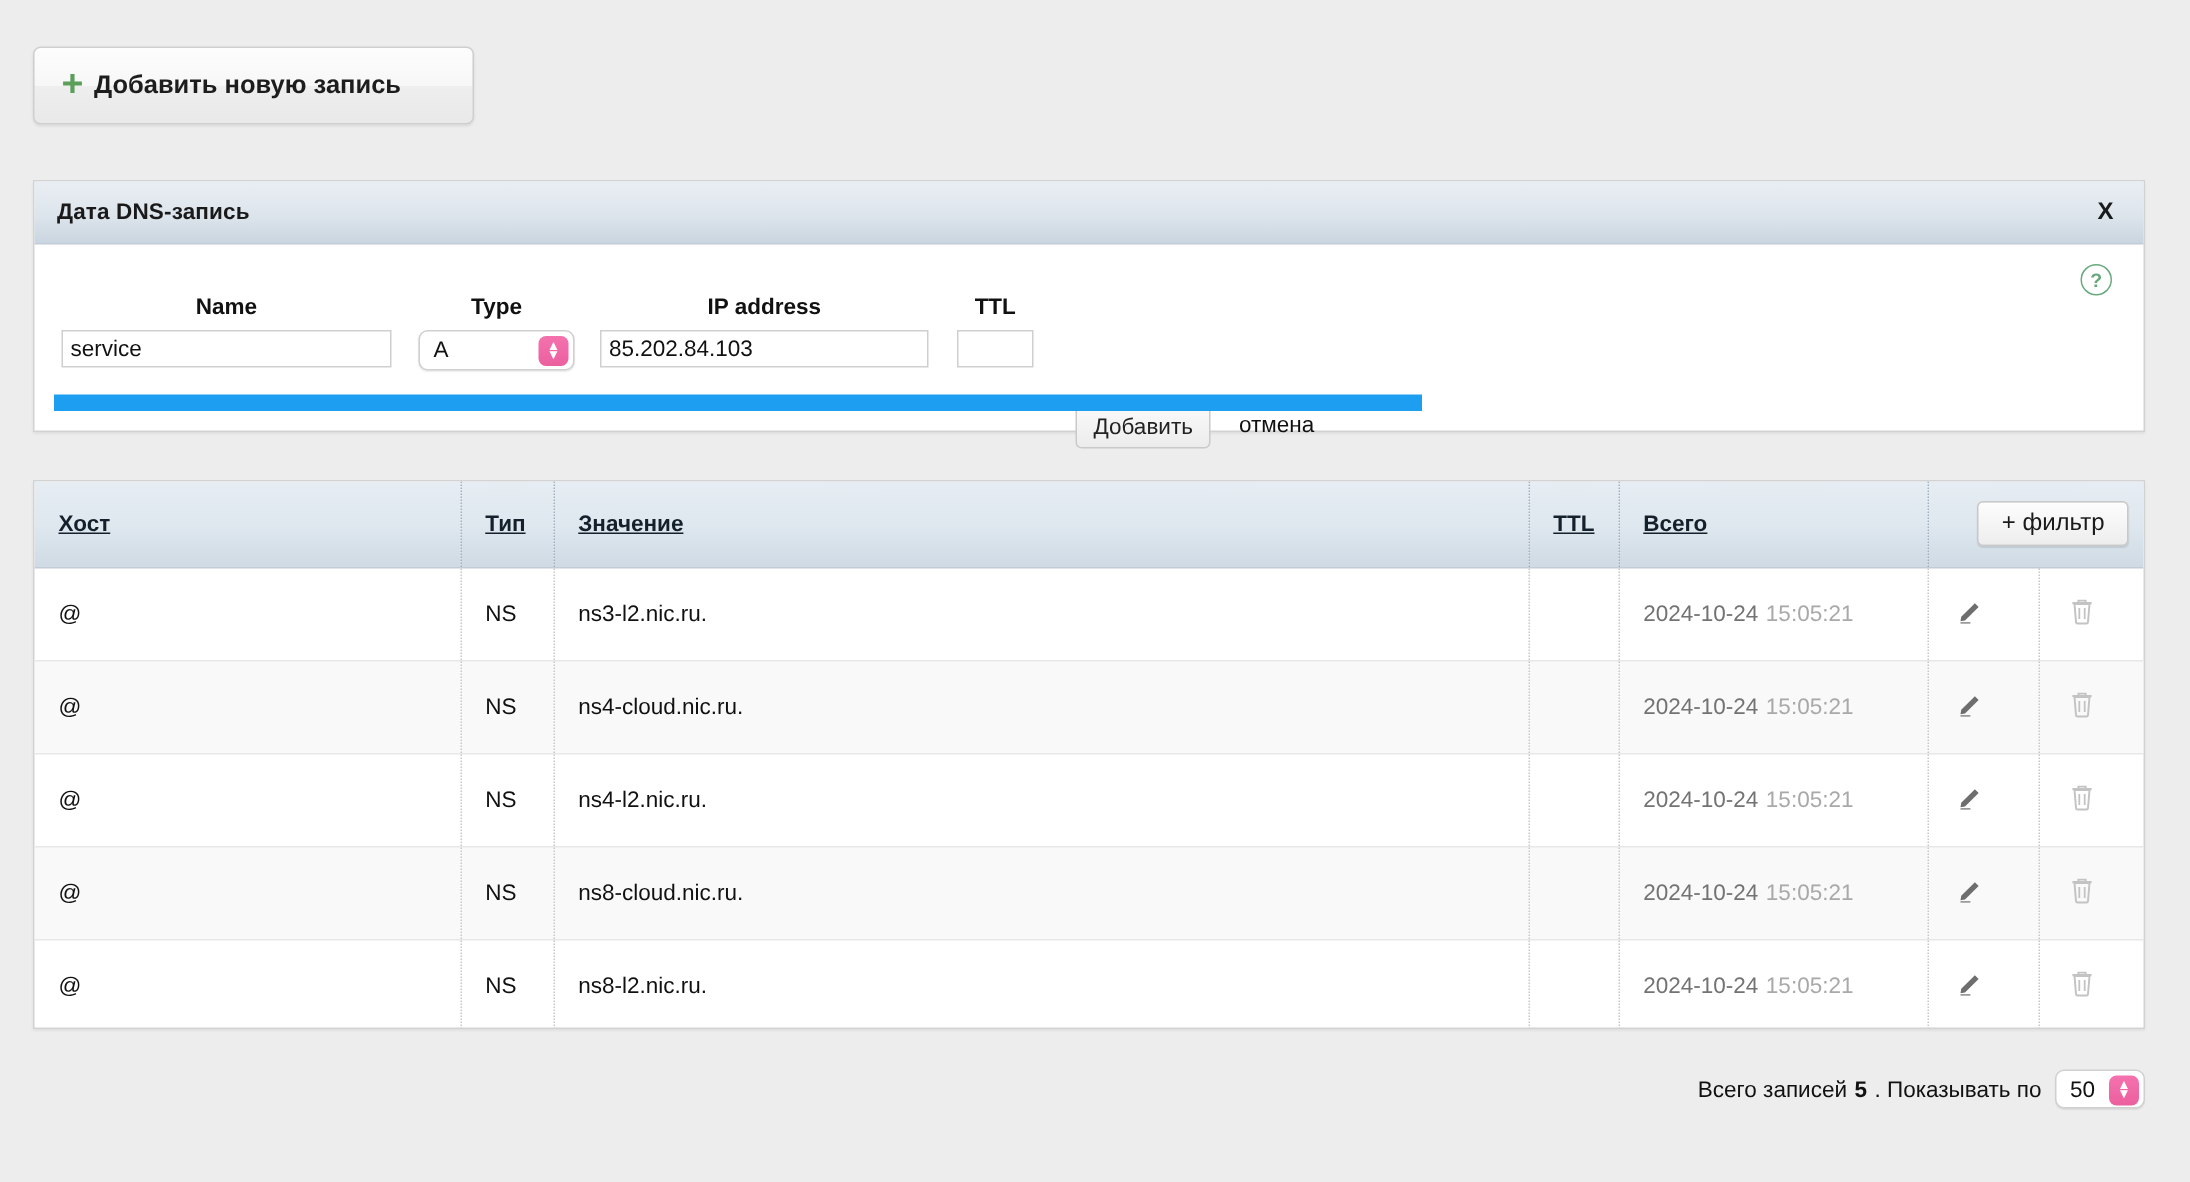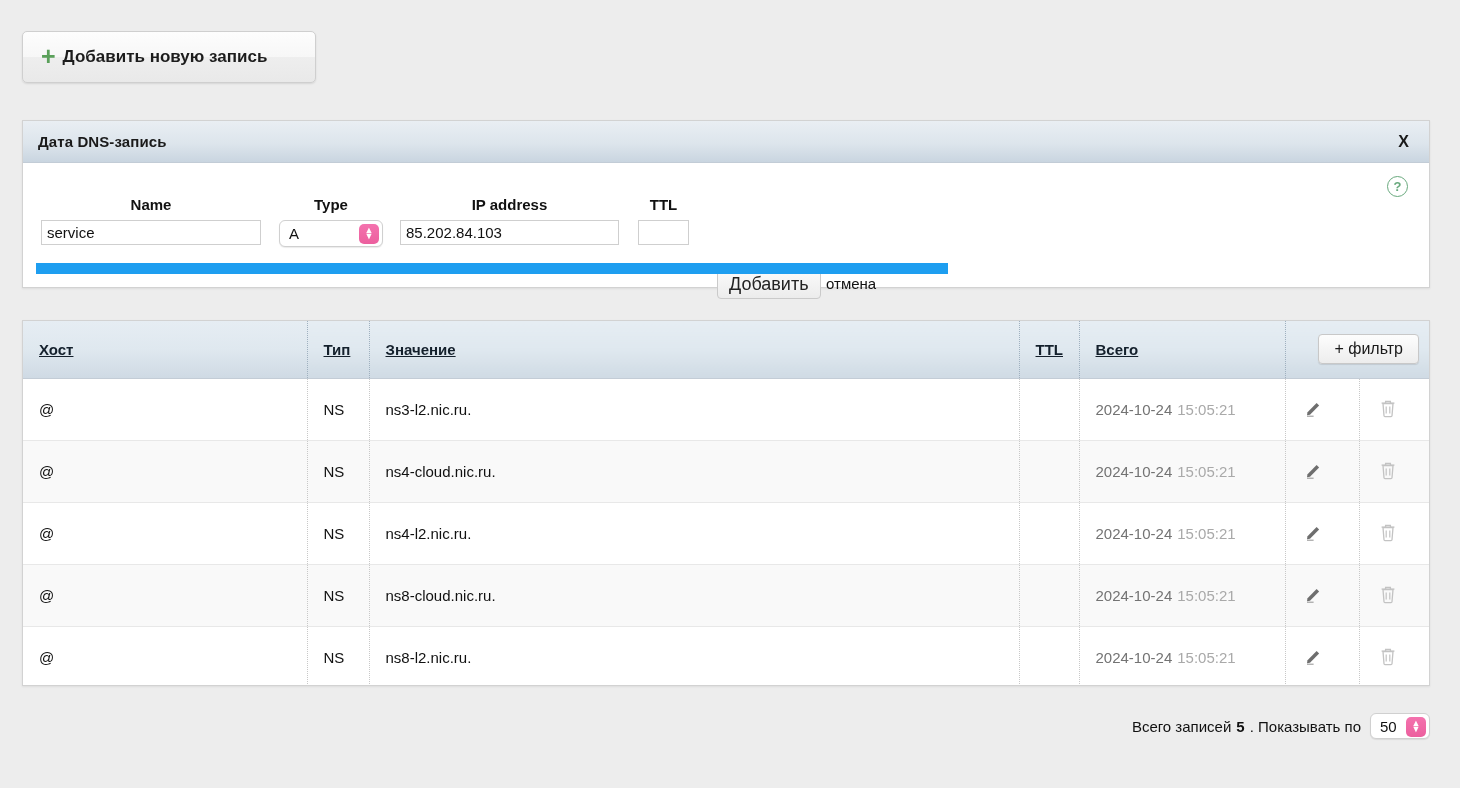--- a/index.html
+++ b/index.html
@@ -86,21 +86,21 @@
     position: absolute; right: 3px; top: 3px;
     width: 20px; height: 20px; border-radius: 5px;
     background: linear-gradient(to bottom, #f472ae, #ec5f9e);
     display: flex; flex-direction: column; align-items: center; justify-content: center;
     color: #fff; line-height: .62; font-size: 9px;
   }
   .submit-btn {
     height: 29px; padding: 0 11px;
     background: linear-gradient(to bottom, #fafafa, #ececec);
     border: 1px solid #cacaca; border-radius: 4px;
-    font-size: 18px; color: #222; cursor: pointer;
+    font-size: 15px; color: #222; cursor: pointer;
     font-family: "Liberation Sans", sans-serif;
   }
   .cancel-link { font-size: 15px; color: #111; cursor: pointer; }
 
   .progress-bar {
     position: absolute; left: 36px; top: 263px;
     width: 912px; height: 11px; background: #1e9ef0; z-index: 4;
   }
 
   

